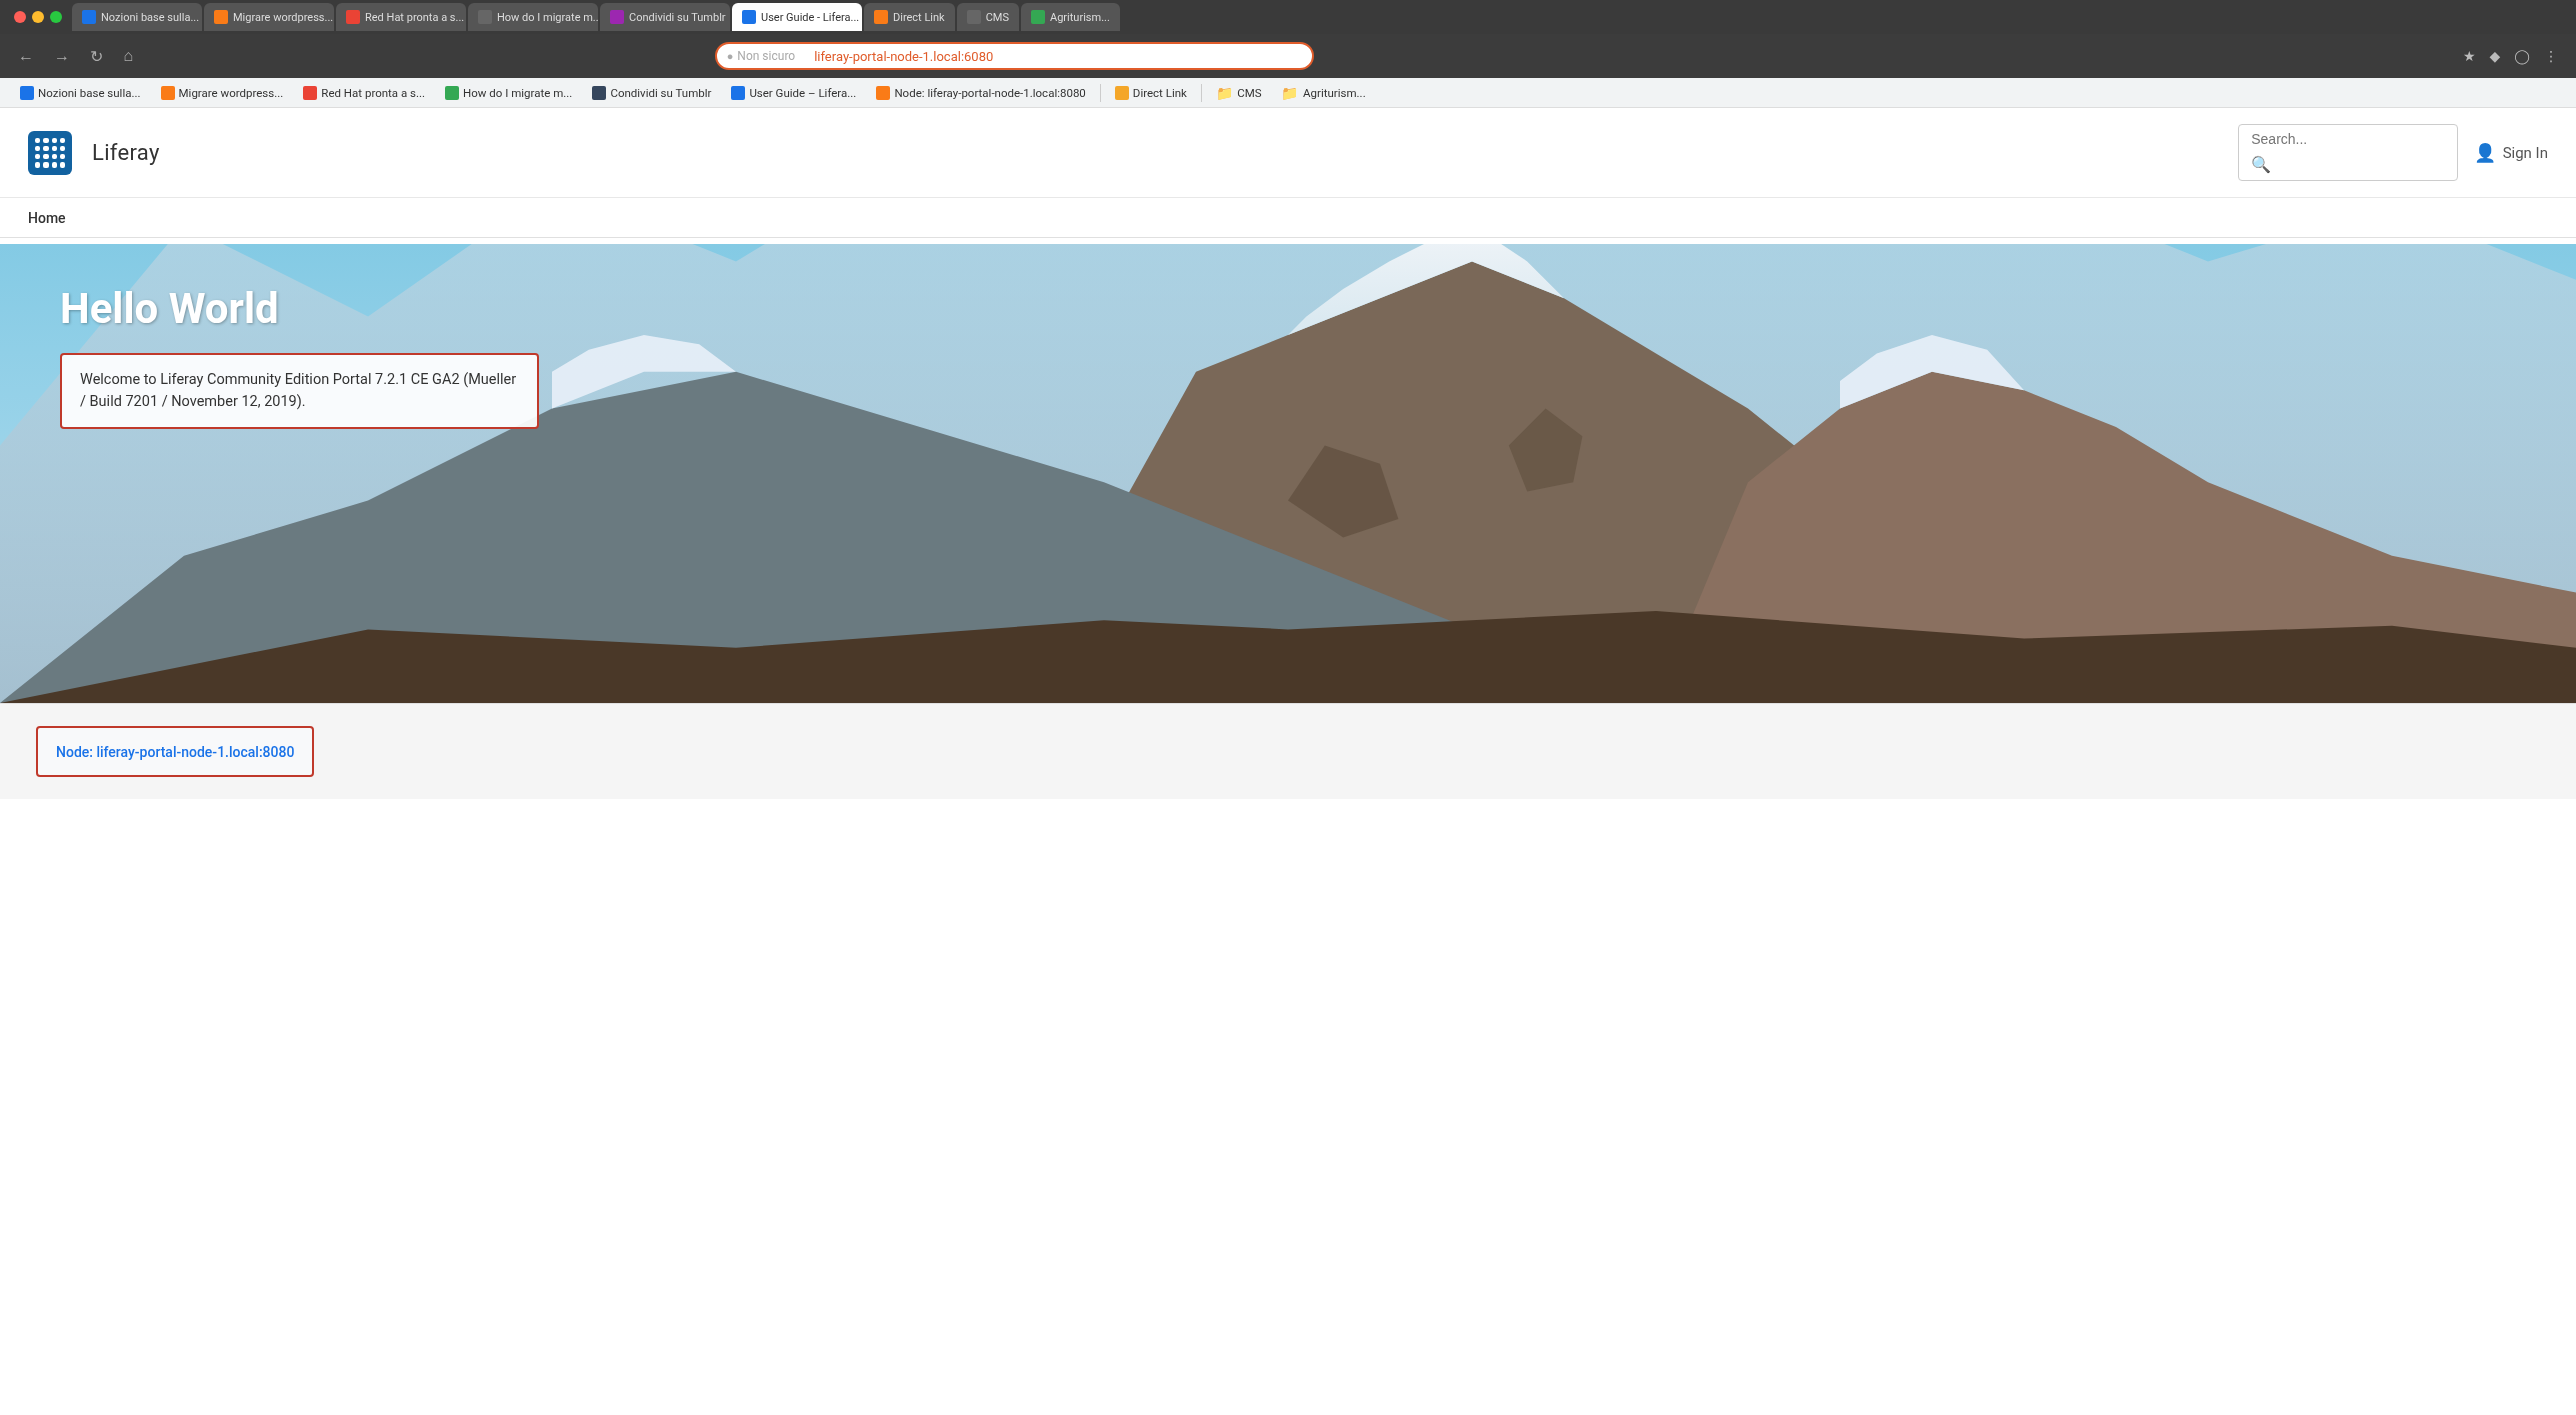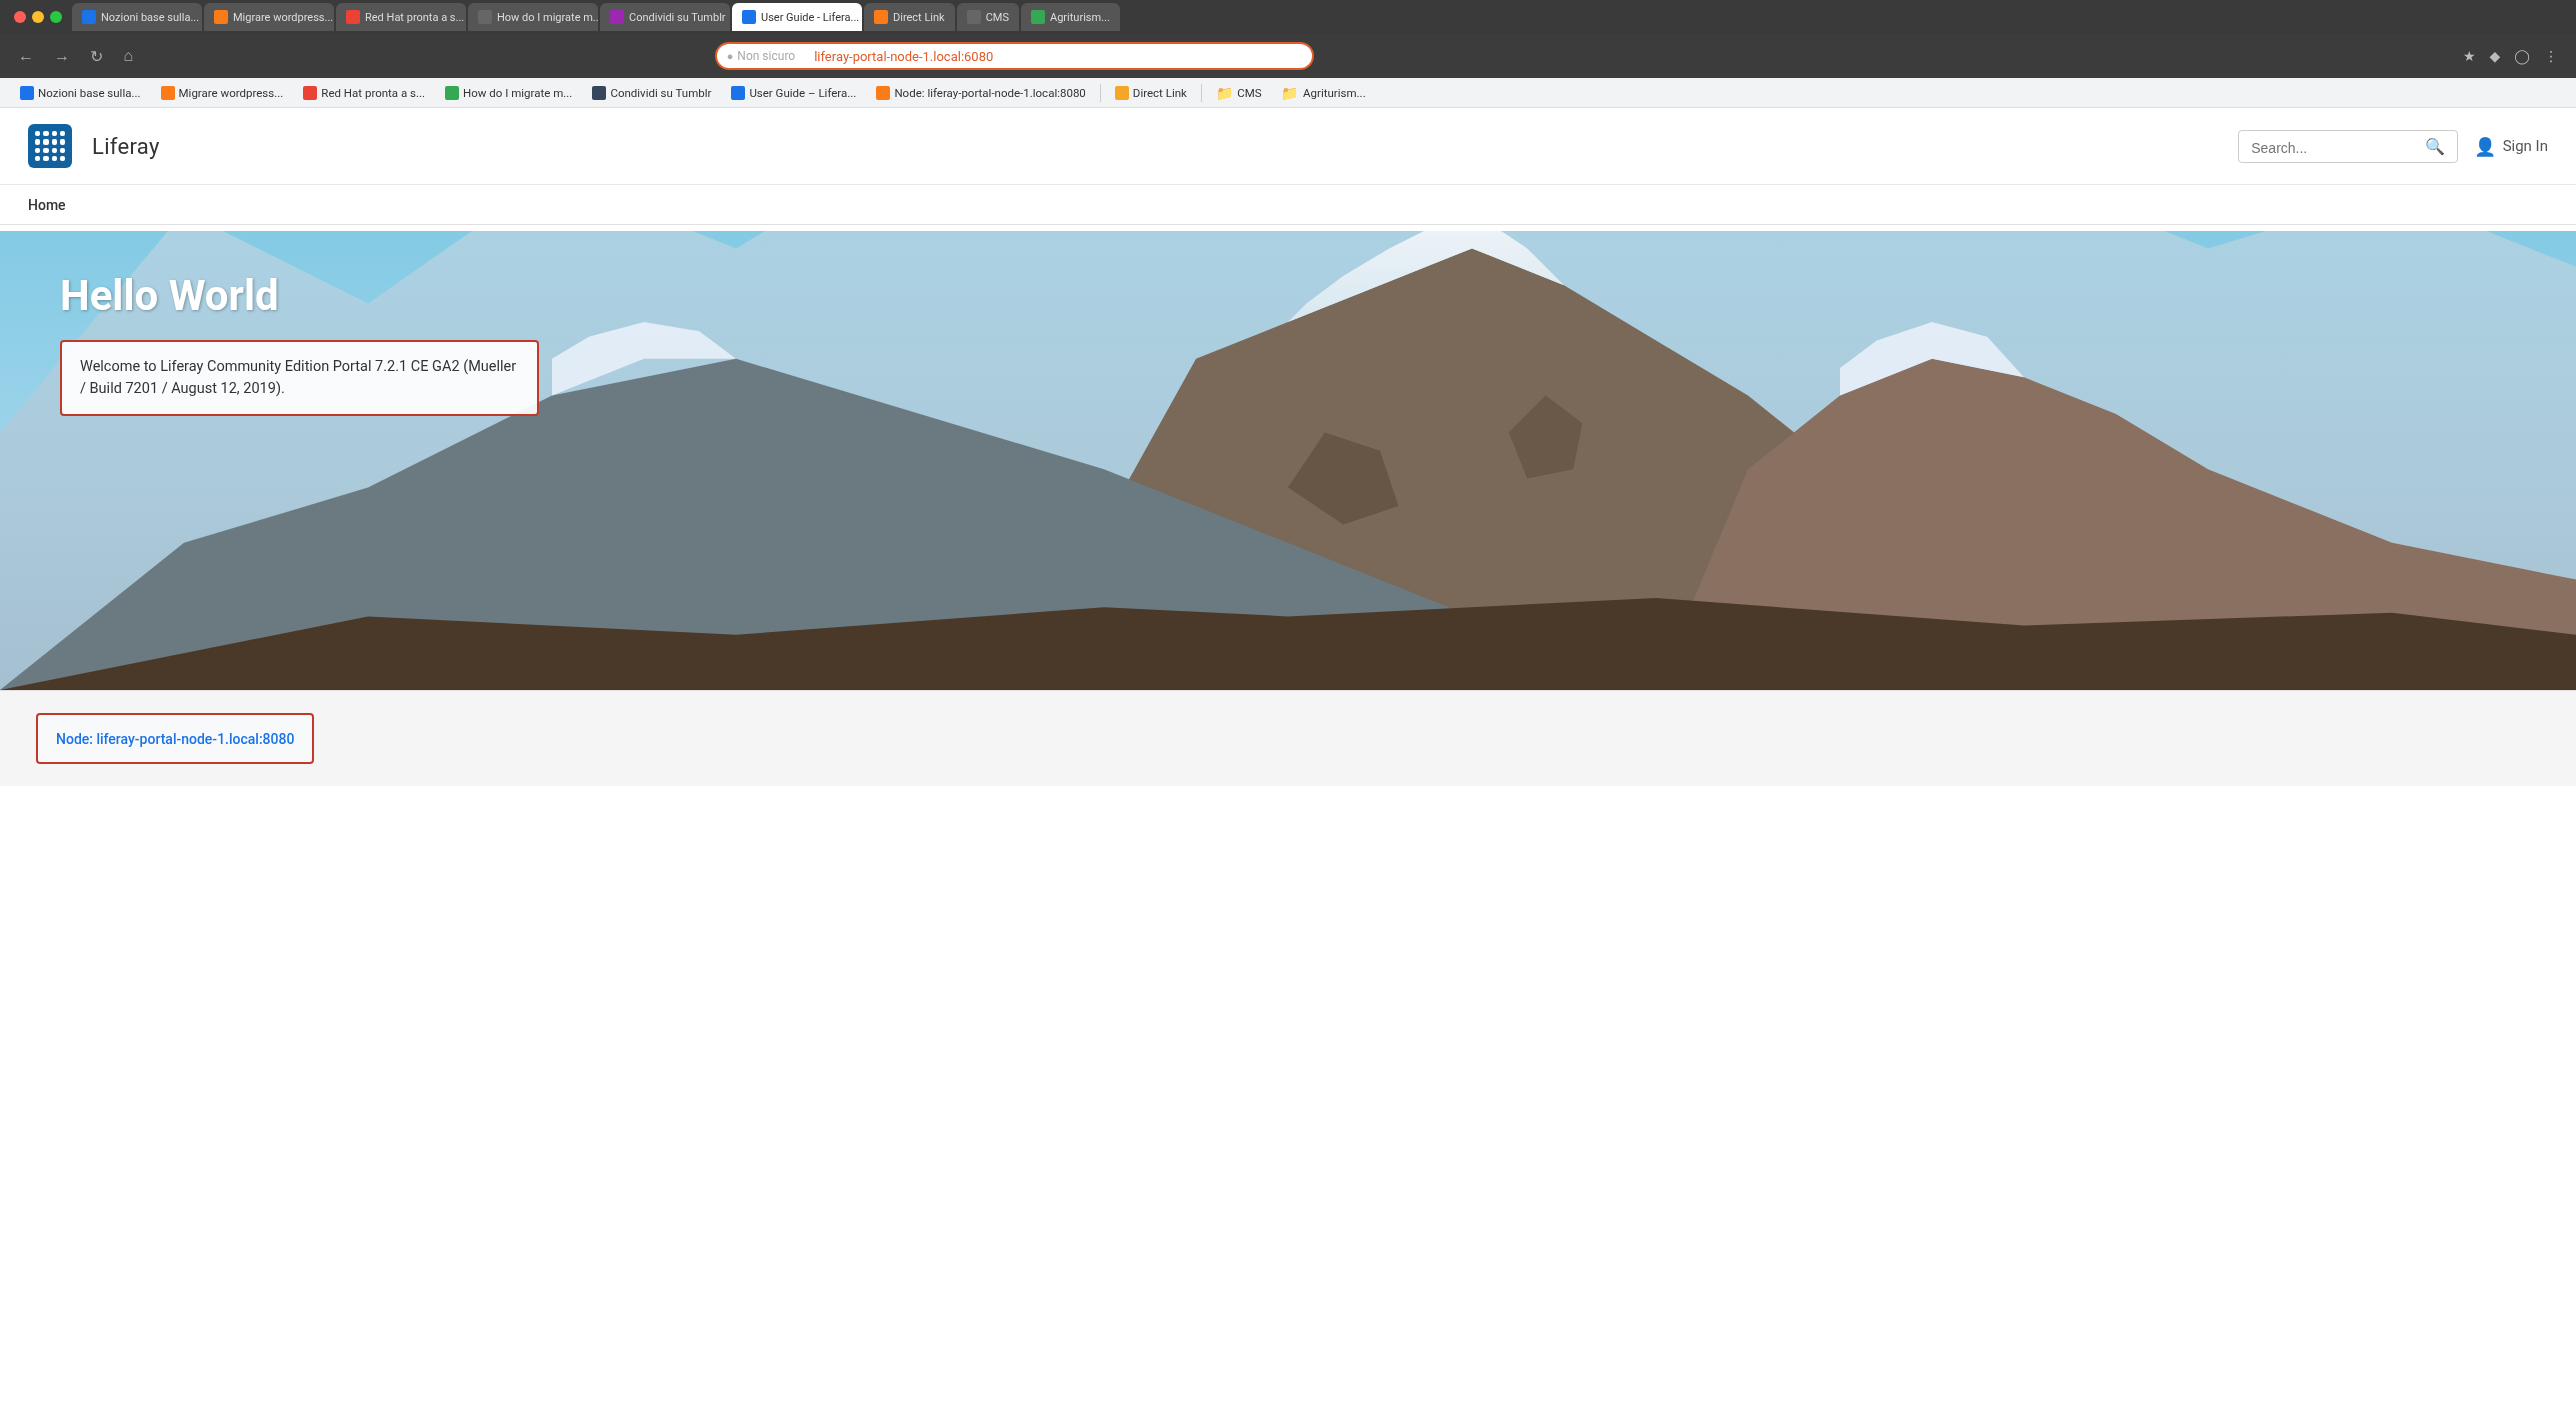--- a/index.html
+++ b/index.html
@@ -176,27 +176,28 @@
       color: #333;
       letter-spacing: 0.3px;
     }
     .header-right {
       display: flex;
       align-items: center;
       gap: 16px;
     }
     .search-box {
       display: flex;
-      align-items: flex-end;
+      align-items: flex-start;
       border: 1px solid #ccc;
       border-radius: 4px;
       padding: 6px 12px;
       gap: 8px;
       width: 220px;
       background: #fff;
+      flex-direction: column;
     }
     .search-input {
       border: none;
       outline: none;
       font-size: 14px;
       color: #999;
       width: 100%;
       background: transparent;
     }
     .search-icon-svg {
@@ -518,21 +519,21 @@
 
       <polygon points="700,350 720,320 750,330 760,360 730,370" fill="#5a4a38" opacity="0.6"></polygon>
       <polygon points="820,320 840,300 860,315 855,340 830,345" fill="#5a4a38" opacity="0.5"></polygon>
 
       <polygon points="0,460 200,420 400,430 600,415 700,420 900,410 1100,425 1300,418 1400,430 1400,460" fill="#4a3828"></polygon>
     </svg>
 
     <div class="hero-content">
       <h1 class="hero-title">Hello World</h1>
       <div class="hero-description">
-        <span>Welcome to Liferay Community Edition Portal 7.2.1 CE GA2 (Mueller / Build 7201 / August 12, 2019).</span>
+        <span>Welcome to Liferay Community Edition Portal 7.2.1 CE GA2 (Mueller / Build 7201 / November 12, 2019).</span>
       </div>
     </div>
   </div>
 
   <div style="padding: 12px 18px; background: #f5f5f5; border-top: 1px solid #e0e0e0;">
     <div class="node-bar">
       <span class="node-text">Node: liferay-portal-node-1.local:8080</span>
     </div>
   </div>
 

